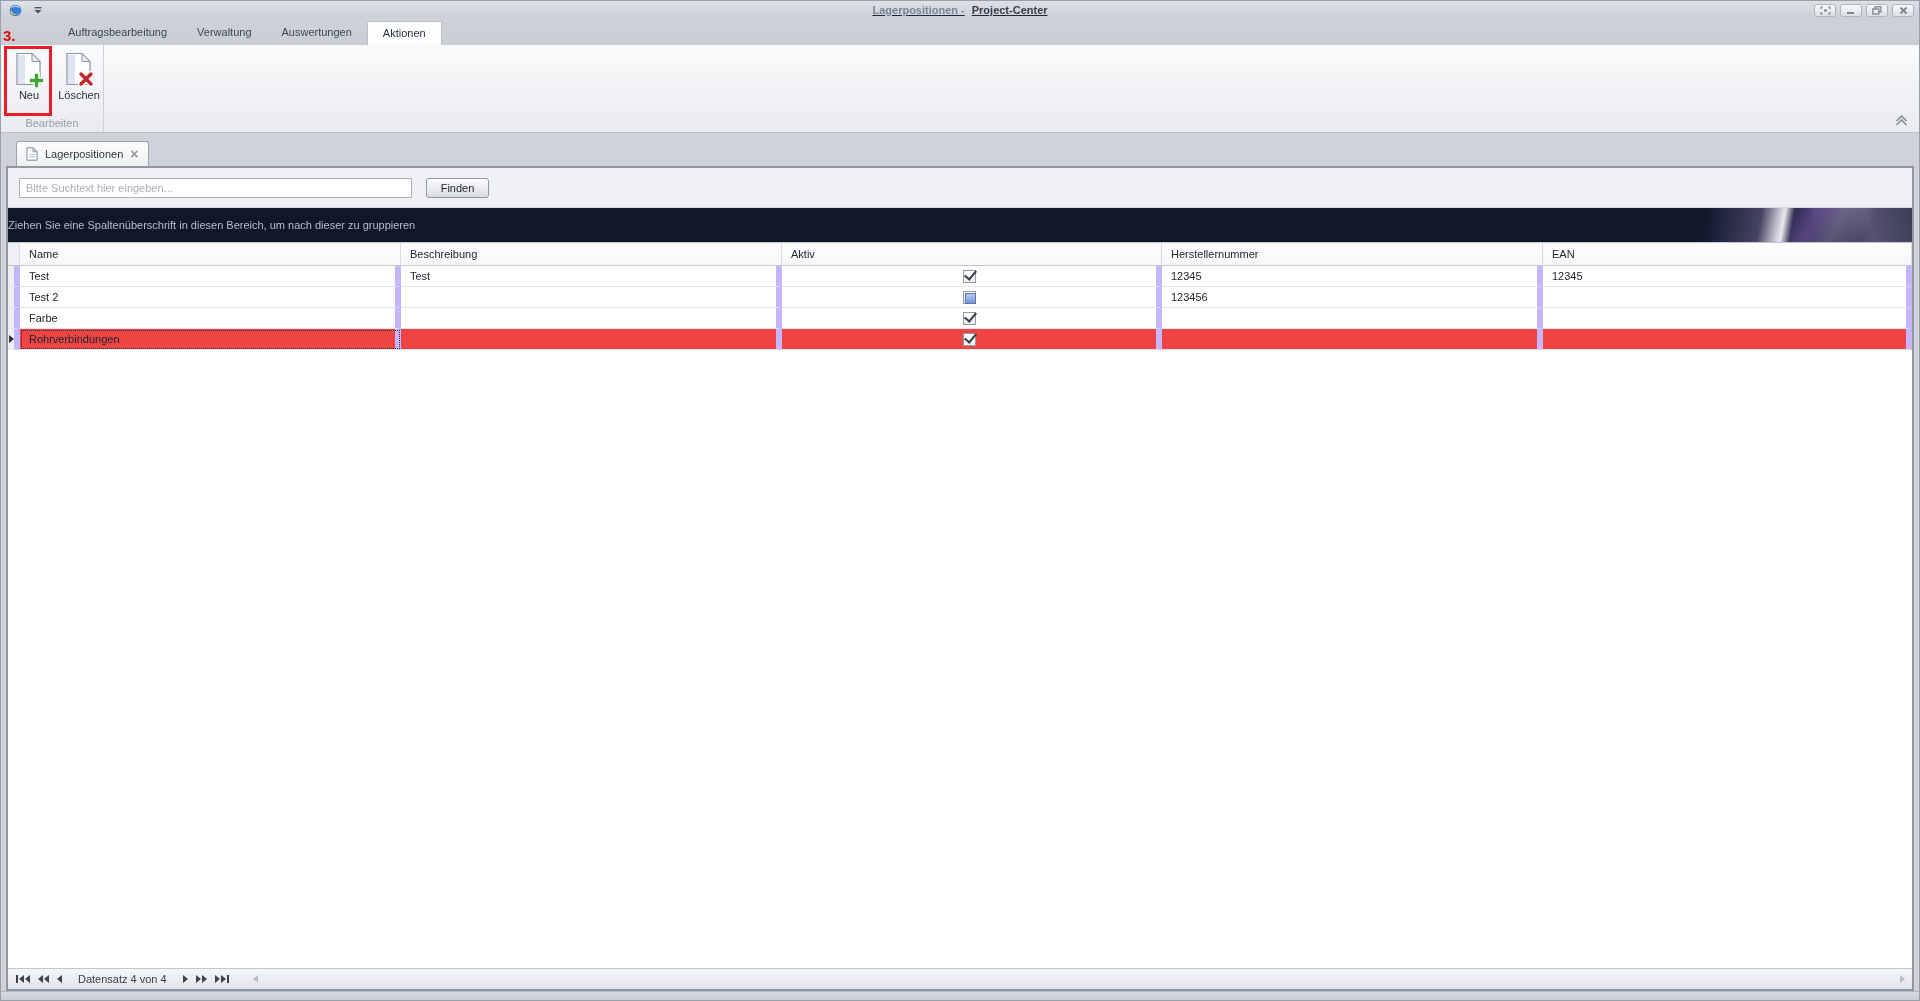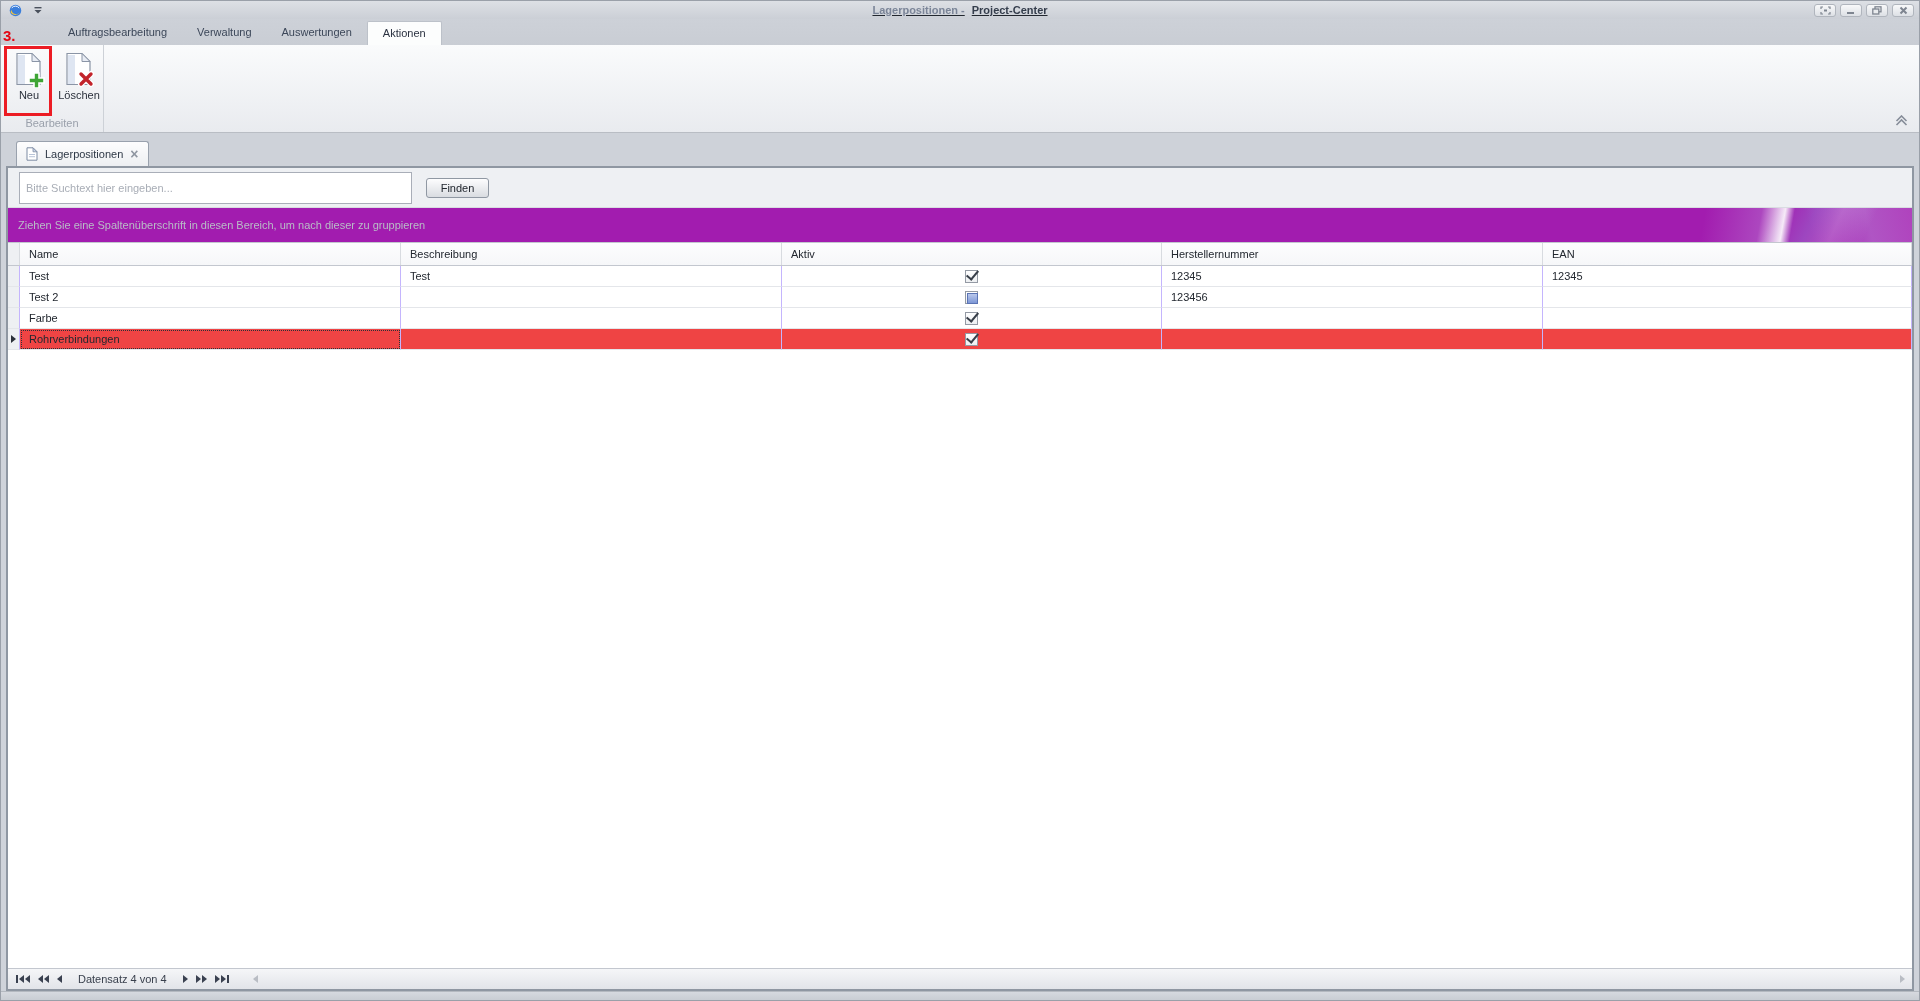--- a/index.html
+++ b/index.html
@@ -36,37 +36,37 @@
   
   .tabstrip { height:33px; background:#ced2d9; display:flex; align-items:flex-end; padding-left:15px; }
   .doc-tab { height:25px; display:flex; align-items:center; gap:7px; padding:0 10px 0 9px;
     background:linear-gradient(#fdfdfe,#edeff2); border:1px solid #99a1ad; border-bottom:none; border-radius:3px 3px 0 0; }
   .doc-tab .label { color:#2e3846; }
   .tab-close { color:#8f96a1; font-weight:bold; font-size:14px; line-height:12px; }
   .tab-close::before { content:"×"; }
   
   .panel { margin:0 5px; height:825px; border:2px solid #8f97a2; background:#fff; display:flex; flex-direction:column; }
   .search-row { height:40px; flex:0 0 auto; background:#eef0f3; border-bottom:1px solid #d9dce1; display:flex; align-items:center; padding-left:11px; }
-  .search-input { width:393px; height:32px; border:1px solid #a9aeb8; padding:0 6px; font:inherit; color:#333; background:#fff; }
+  .search-input { width:393px; height:20px; border:1px solid #a9aeb8; padding:0 6px; font:inherit; color:#333; background:#fff; }
   .search-input::placeholder { color:#a8adb6; }
   .find-btn { margin-left:14px; width:63px; height:20px; background:linear-gradient(#fdfdfe,#d9dce1); border:1px solid #9098a3; border-radius:3px; font:inherit; color:#22272f; }
   
-  .groupby { height:34px; flex:0 0 auto; background:#a21caf; position:relative; display:flex; align-items:center; padding-left:10px; color:#b9bdc7; overflow:hidden; }
+  .groupby { height:34px; flex:0 0 auto; background:#0f172a; position:relative; display:flex; align-items:center; padding-left:0; color:#b9bdc7; overflow:hidden; }
   .groupby-deco { position:absolute; right:0; top:0; bottom:0; width:230px;
     background:
       linear-gradient(100deg, rgba(255,255,255,0) 10%, rgba(196,170,228,0.30) 34%, rgba(255,255,255,0.9) 44%, rgba(255,255,255,0) 48%),
       linear-gradient(115deg, rgba(255,255,255,0) 38%, rgba(152,112,208,0.50) 55%, rgba(214,194,240,0.30) 66%, rgba(255,255,255,0) 80%),
       linear-gradient(75deg,  rgba(255,255,255,0) 55%, rgba(196,170,228,0.40) 80%, rgba(230,220,245,0.2) 100%); }
   
   .grid-header, .grid-row { display:grid; grid-template-columns:12px 381px 381px 380px 381px 1fr; flex:0 0 auto; }
   .grid-header { height:24px; border-top:1px solid #c3c7cf; border-bottom:1px solid #c3c7cf; background:linear-gradient(#fdfdfe,#f6f7f9); }
   .hc { border-right:1px solid #d8dbe0; display:flex; align-items:center; padding-left:9px; color:#22272f; }
   .hc.ind { background:#eef0f3; padding:0; }
   .grid-row { height:21px; }
-  .c { border-right:1px solid #c4b5fd; border-bottom:1px solid #e4e6ea; display:flex; align-items:center; padding-left:9px; overflow:hidden; white-space:nowrap; background:#fff; }
+  .c { border-right:6px solid #c4b5fd; border-bottom:1px solid #e4e6ea; display:flex; align-items:center; padding-left:9px; overflow:hidden; white-space:nowrap; background:#fff; }
   .c.ind { background:#eef0f3; padding:0; justify-content:center; }
   .c.center { justify-content:center; padding-left:0; }
   .grid-row.selected .c { background:#ef4444; }
   .grid-row.selected .c.ind { background:#eef0f3; }
   .grid-row.selected .c.name-cell { outline:1px dotted #2c3138; outline-offset:-2px; }
   .row-arrow { display:none; }
   .grid-row.selected .row-arrow { display:block; width:0; height:0; border-top:4px solid transparent; border-bottom:4px solid transparent; border-left:5px solid #2b313a; }
   
   .checkbox { width:13px; height:13px; border:1px solid #949aa4; background:linear-gradient(#ffffff,#edeff2); position:relative; }
   .checkbox.checked::after { content:""; position:absolute; left:3px; top:-3px; width:5px; height:10px;

